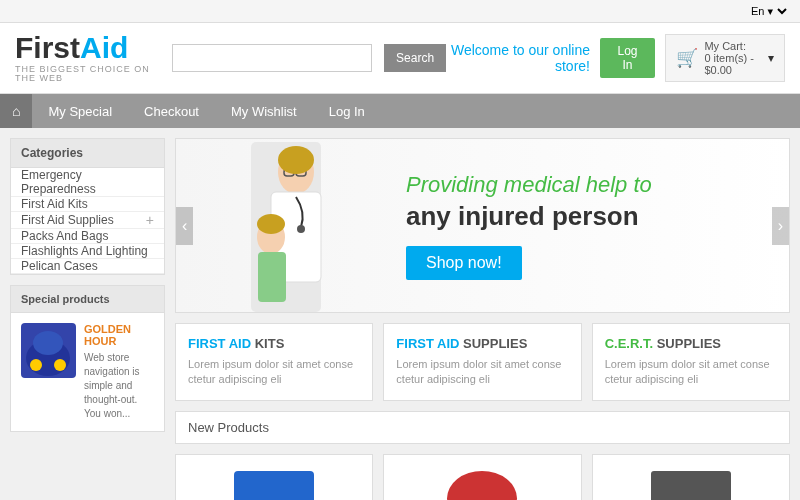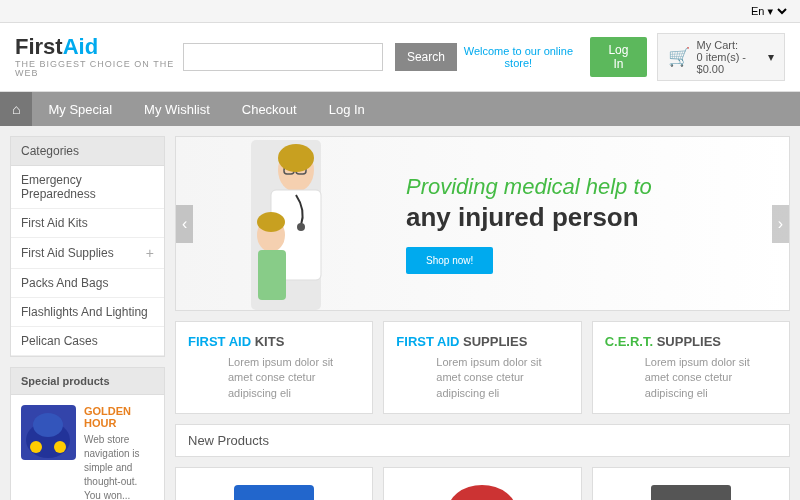--- a/index.html
+++ b/index.html
@@ -5,82 +5,82 @@
     * { box-sizing: border-box; margin: 0; padding: 0; }
     body { font-family: Arial, sans-serif; background: #f0f0f0; font-size: 13px; color: #333; width: 800px; }
 
     
     .top-bar { background: #f5f5f5; text-align: right; padding: 4px 10px; font-size: 11px; color: #666; border-bottom: 1px solid #ddd; }
     .top-bar select { font-size: 11px; border: none; background: transparent; }
 
     
     .header { background: #fff; padding: 10px 15px; display: flex; align-items: center; justify-content: space-between; border-bottom: 1px solid #ddd; }
     .logo { line-height: 1; }
-    .logo-title { font-size: 22px; font-weight: bold; }
+    .logo-title { font-size: 30px; font-weight: bold; }
     .logo-title .first { color: #333; }
     .logo-title .aid { color: #00aaee; }
     .logo-sub { font-size: 9px; color: #999; letter-spacing: 1px; margin-top: 2px; }
     .header-center { display: flex; align-items: center; gap: 12px; }
     .header-center input { width: 200px; height: 28px; border: 1px solid #ccc; padding: 0 6px; font-size: 12px; }
     .search-btn { background: #888; color: #fff; border: none; padding: 5px 12px; height: 28px; cursor: pointer; font-size: 12px; }
     .header-right { display: flex; align-items: center; gap: 10px; }
-    .welcome-text { font-size: 11px; color: #00aaee; text-align: center; }
+    .welcome-text { font-size: 14px; color: #00aaee; text-align: right; }
     .login-btn { background: #5cb85c; color: #fff; border: none; padding: 6px 14px; cursor: pointer; font-size: 12px; border-radius: 2px; }
     .cart-box { background: #f5f5f5; border: 1px solid #ddd; padding: 5px 10px; display: flex; align-items: center; gap: 6px; font-size: 12px; min-width: 120px; }
     .cart-icon { font-size: 18px; color: #888; }
     .cart-text { font-size: 11px; color: #555; }
     .cart-amount { font-size: 11px; color: #555; }
 
     
     .nav { background: #999; display: flex; align-items: center; padding: 0; }
     .nav-item { color: #fff; padding: 9px 16px; cursor: pointer; font-size: 13px; display: flex; align-items: center; gap: 4px; }
     .nav-item.home { background: #777; padding: 9px 12px; }
     .nav-home-icon { font-size: 14px; }
 
     
     .main { display: flex; gap: 0; padding: 10px; gap: 10px; }
 
     
     .sidebar { width: 155px; flex-shrink: 0; }
     .sidebar-section { background: #fff; border: 1px solid #ddd; margin-bottom: 10px; }
-    .sidebar-title { background: #e8e8e8; padding: 7px 10px; font-size: 12px; font-weight: normal; color: #555; border-bottom: 1px solid #ddd; }
-    .sidebar-item { padding: 7px 10px; border-bottom: 1px solid #eee; font-size: 12px; color: #555; cursor: pointer; display: flex; justify-content: space-between; align-items: center; }
+    .sidebar-title { background: #e8e8e8; padding: 7px 10px; font-size: 12px; font-weight: bold; color: #555; border-bottom: 1px solid #ddd; }
+    .sidebar-item { padding: 0 10px; border-bottom: 1px solid #eee; font-size: 12px; color: #555; cursor: pointer; display: flex; justify-content: space-between; align-items: center; }
     .sidebar-item .plus { color: #aaa; font-size: 14px; }
 
     .special-section { background: #fff; border: 1px solid #ddd; }
     .special-title { background: #e8e8e8; padding: 7px 10px; font-size: 11px; font-weight: bold; color: #555; border-bottom: 1px solid #ddd; }
     .special-product { padding: 10px; display: flex; gap: 8px; align-items: flex-start; }
     .product-img-placeholder { width: 55px; height: 55px; background: #3344aa; border-radius: 4px; flex-shrink: 0; overflow: hidden; display: flex; align-items: center; justify-content: center; }
     .product-info { flex: 1; }
     .product-name { color: #e88020; font-size: 11px; font-weight: bold; margin-bottom: 4px; cursor: pointer; }
     .product-desc { font-size: 10px; color: #777; line-height: 1.4; }
 
     
     .content { flex: 1; }
 
     
     .banner { background: #fff; border: 1px solid #ddd; position: relative; height: 175px; overflow: hidden; display: flex; align-items: center; margin-bottom: 10px; }
     .banner-inner { width: 100%; height: 100%; display: flex; align-items: center; background: linear-gradient(to right, #f5f5f5, #fff); }
     .banner-image-area { width: 200px; height: 100%; display: flex; align-items: flex-end; justify-content: center; padding-left: 20px; }
     .banner-text { flex: 1; padding: 20px 30px; }
     .banner-headline { font-size: 22px; line-height: 1.3; color: #333; }
     .banner-headline .green { color: #44bb44; font-style: italic; }
-    .shop-btn { margin-top: 12px; background: #00aaee; color: #fff; border: none; padding: 8px 20px; cursor: pointer; font-size: 10px; border-radius: 2px; }
+    .shop-btn { margin-top: 12px; background: #00aaee; color: #fff; border: none; padding: 8px 20px; cursor: pointer; font-size: 16px; border-radius: 2px; }
     .banner-arrow { position: absolute; top: 50%; transform: translateY(-50%); background: rgba(0,0,0,0.2); color: #fff; border: none; padding: 10px 6px; cursor: pointer; font-size: 16px; }
     .banner-arrow.left { left: 0; }
     .banner-arrow.right { right: 0; }
 
     
     .product-cards { display: flex; gap: 10px; margin-bottom: 10px; }
     .product-card { background: #fff; border: 1px solid #ddd; flex: 1; padding: 12px; }
     .card-title { font-size: 13px; margin-bottom: 6px; }
     .card-title .blue { color: #00aaee; font-weight: bold; text-transform: uppercase; }
     .card-title .dark { color: #555; font-weight: bold; text-transform: uppercase; }
     .card-title .green { color: #44bb44; font-weight: bold; text-transform: uppercase; margin-top: 47px; }
-    .card-desc { font-size: 11px; color: #999; line-height: 1.4; margin-left: 40px; }
+    .card-desc { font-size: 11px; color: #999; line-height: 1.4; }
 
     
     .new-products-header { background: #fff; border: 1px solid #ddd; padding: 8px 12px; font-size: 13px; color: #555; margin-bottom: 10px; }
     .new-products-grid { display: flex; gap: 10px; }
     .new-product-card { background: #fff; border: 1px solid #ddd; flex: 1; height: 90px; display: flex; align-items: center; justify-content: center; overflow: hidden; }
     .np-img-blue { width: 90px; height: 60px; background: #2266cc; border-radius: 3px; }
     .np-img-red { width: 90px; height: 60px; background: #cc3333; border-radius: 50%; }
     .np-img-dark { width: 90px; height: 60px; background: #444; border-radius: 3px; }
   </style>
 </head>
@@ -120,22 +120,22 @@
       <span>▾</span>
     </div>
   </div>
 </div>
 
 <nav class="nav">
   <div class="nav-item home">
     <span class="nav-home-icon">⌂</span>
   </div>
   <div class="nav-item">My Special</div>
+  <div class="nav-item">Checkout</div>
   <div class="nav-item">My Wishlist</div>
-  <div class="nav-item">Checkout</div>
   <div class="nav-item">Log In</div>
 </nav>
 
 <div class="main">
 
   <div class="sidebar">
     <div class="sidebar-section">
       <div class="sidebar-title">Categories</div>
       <div class="sidebar-item">Emergency Preparedness</div>
       <div class="sidebar-item">First Aid Kits</div>

